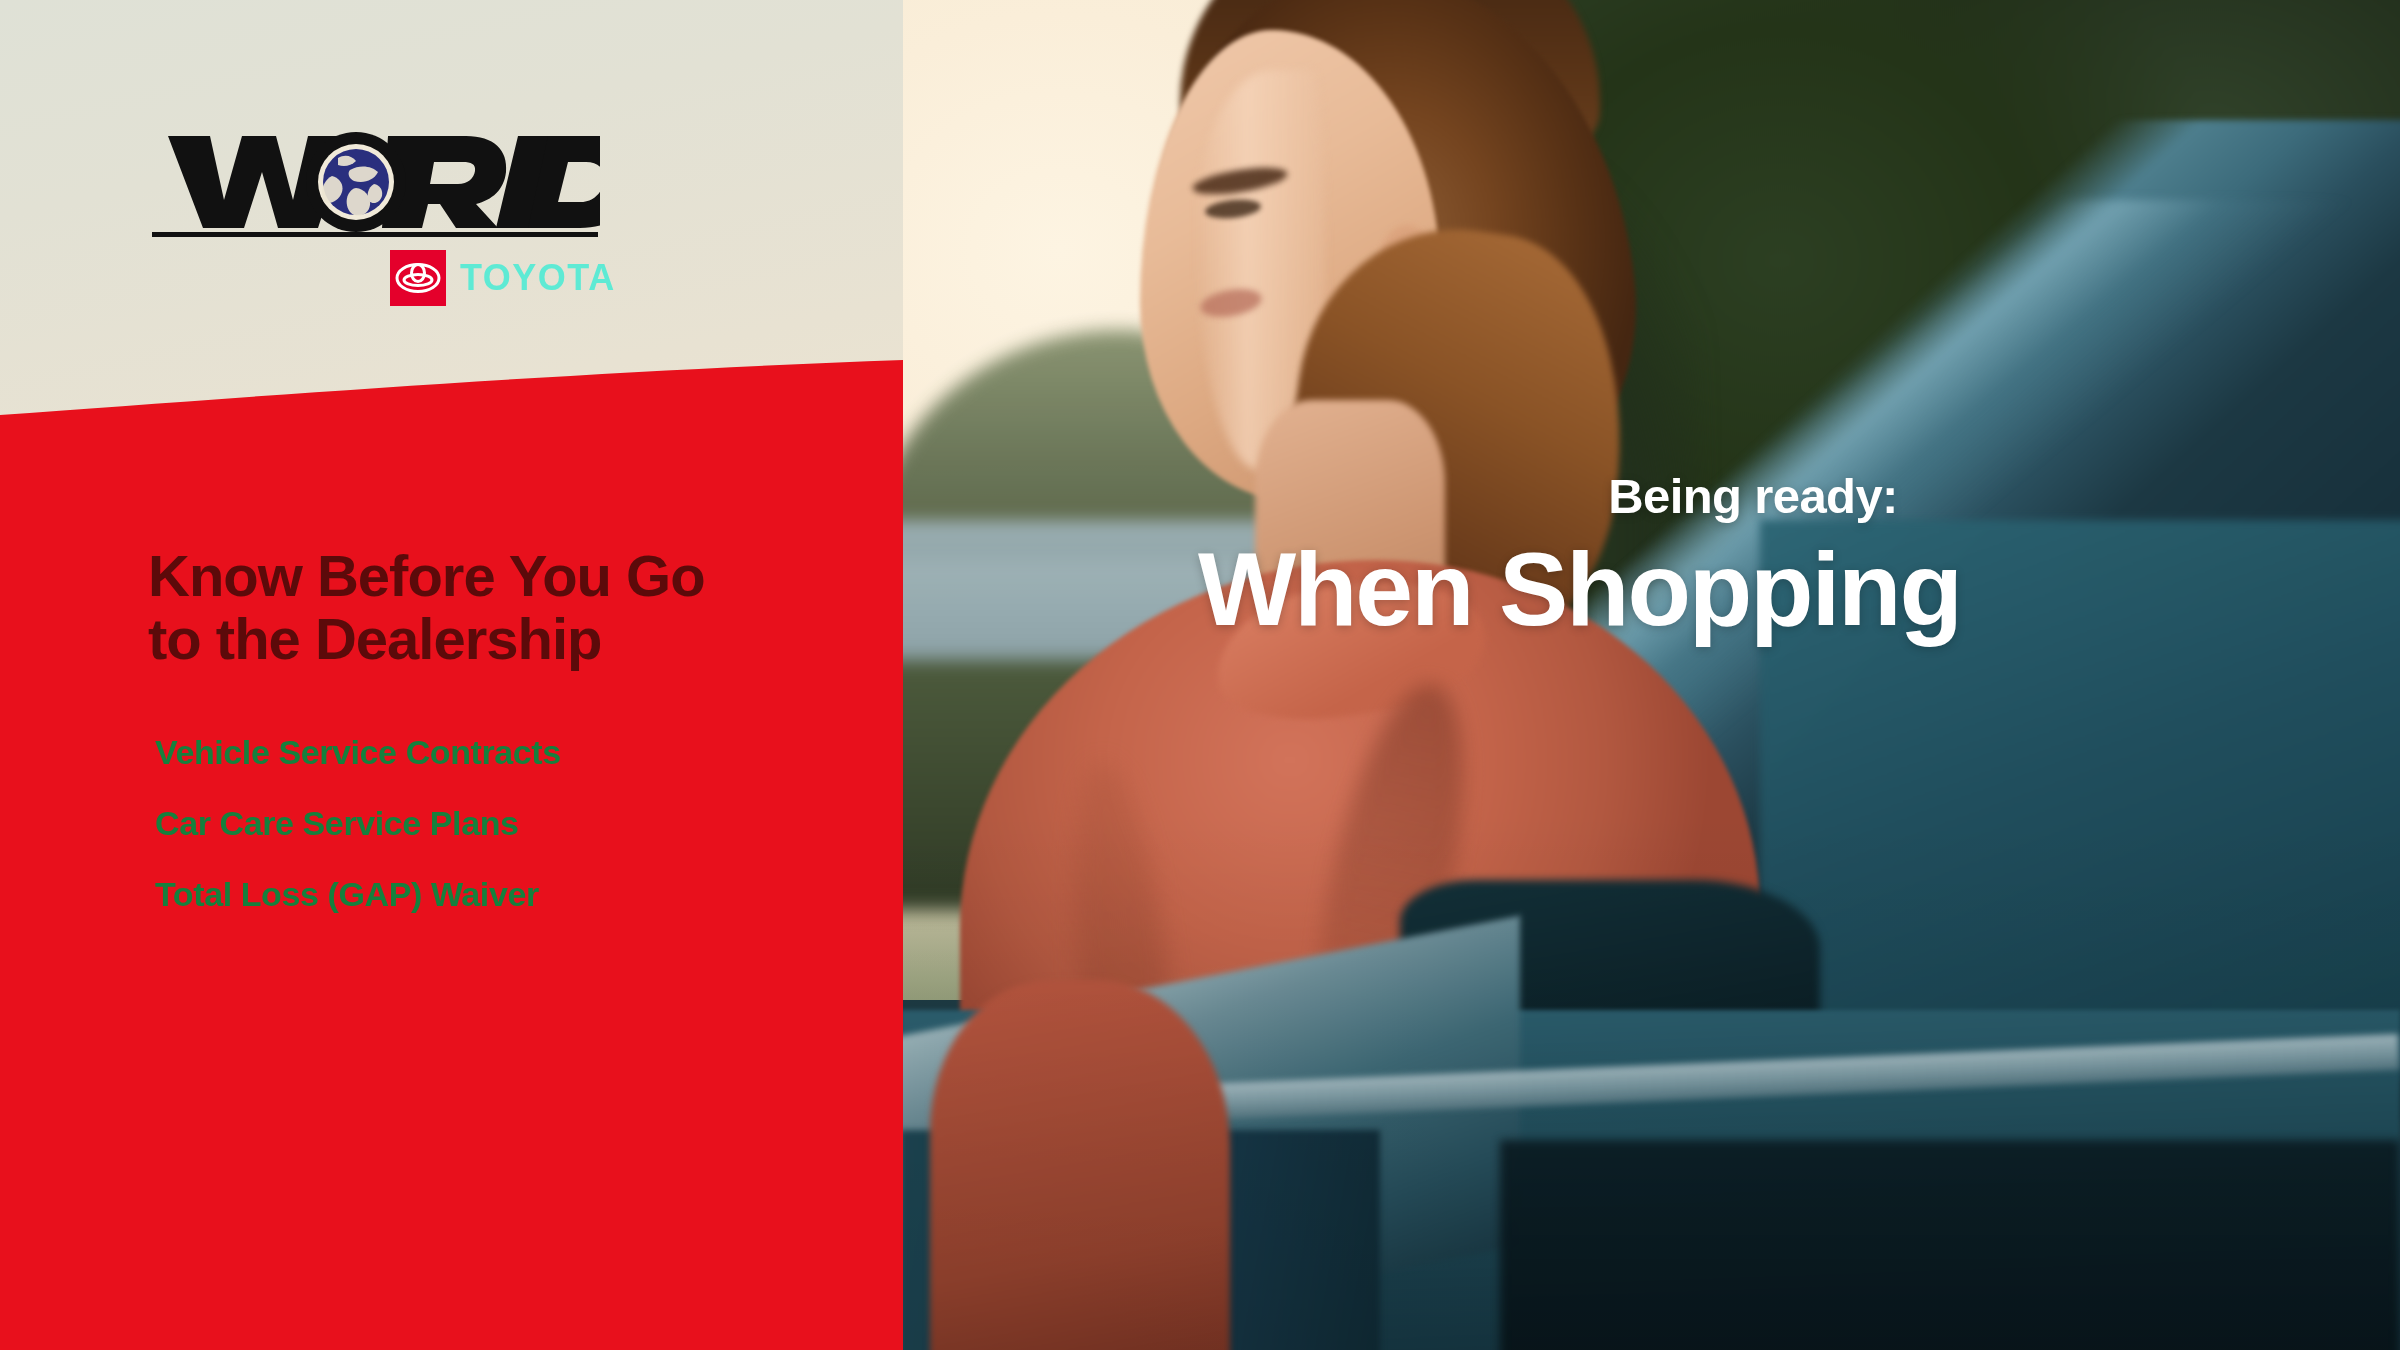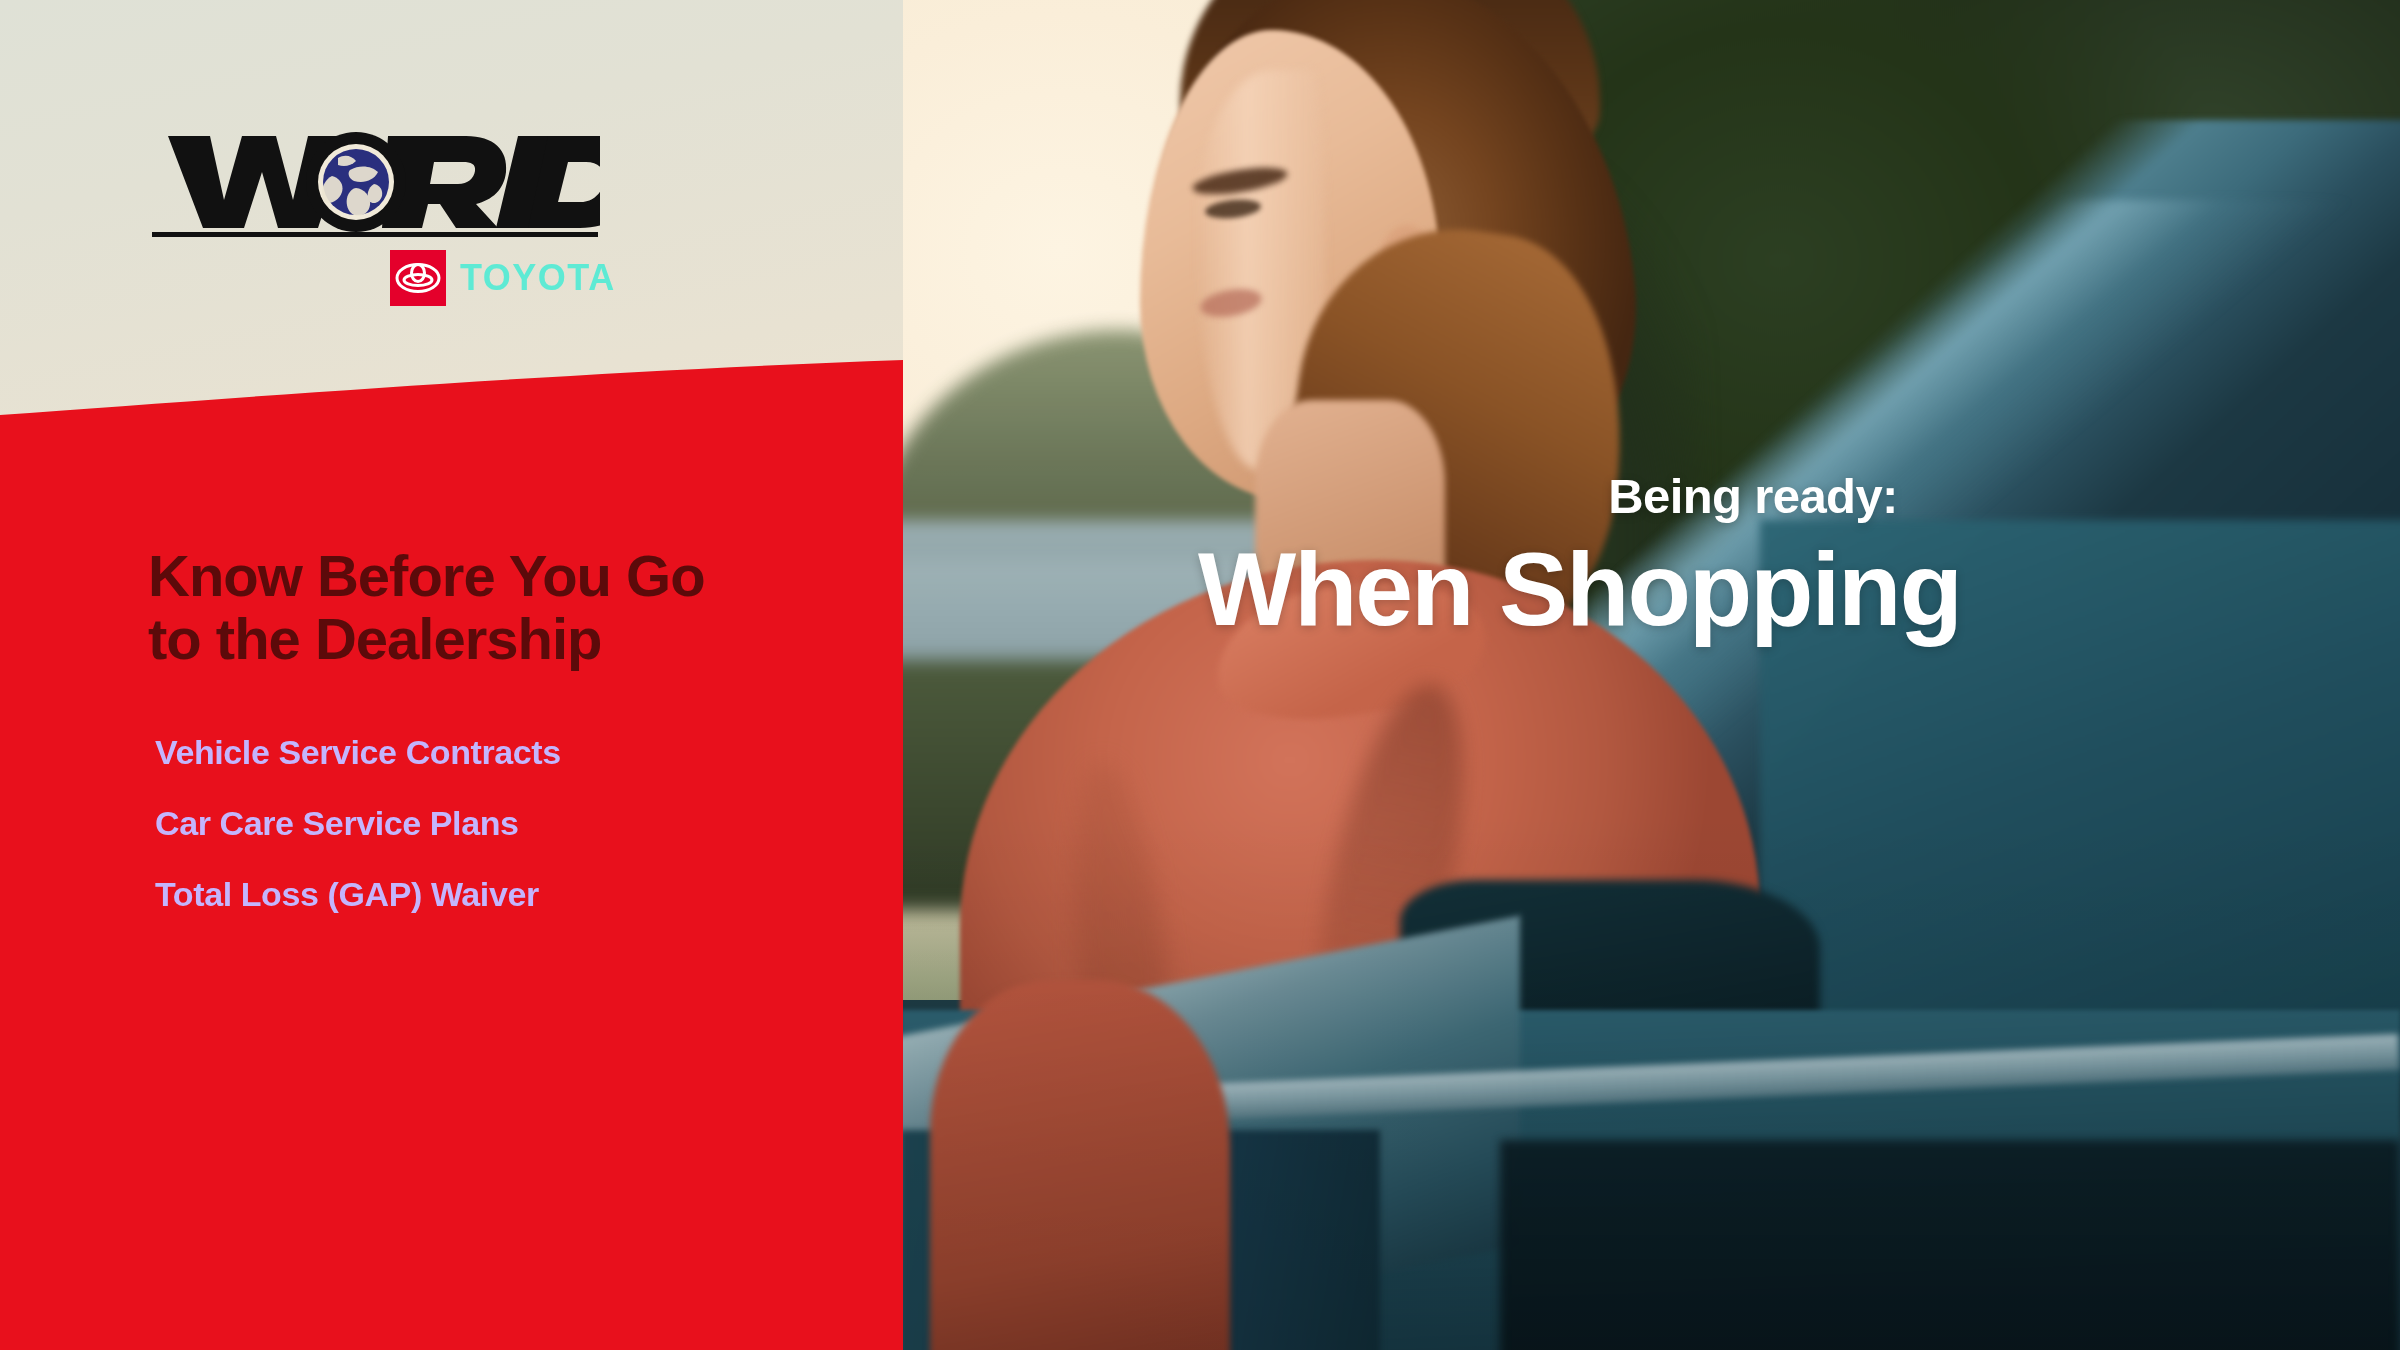--- a/index.html
+++ b/index.html
@@ -229,21 +229,21 @@
     line-height:1.08;
     letter-spacing:-1px;
   }
   .panel-heading span{ display:block; }
 
   .panel-list{
     position:absolute; left:155px; top:375px; width:720px;
     list-style:none;
   }
   .panel-list li{
-    color:#c4b5fd;
+    color:#15803d;
     font-weight:700;
     font-size:34px;
     letter-spacing:-.4px;
     line-height:1;
     margin-bottom:37px;
     white-space:nowrap;
   }
 
   
   .logo{

